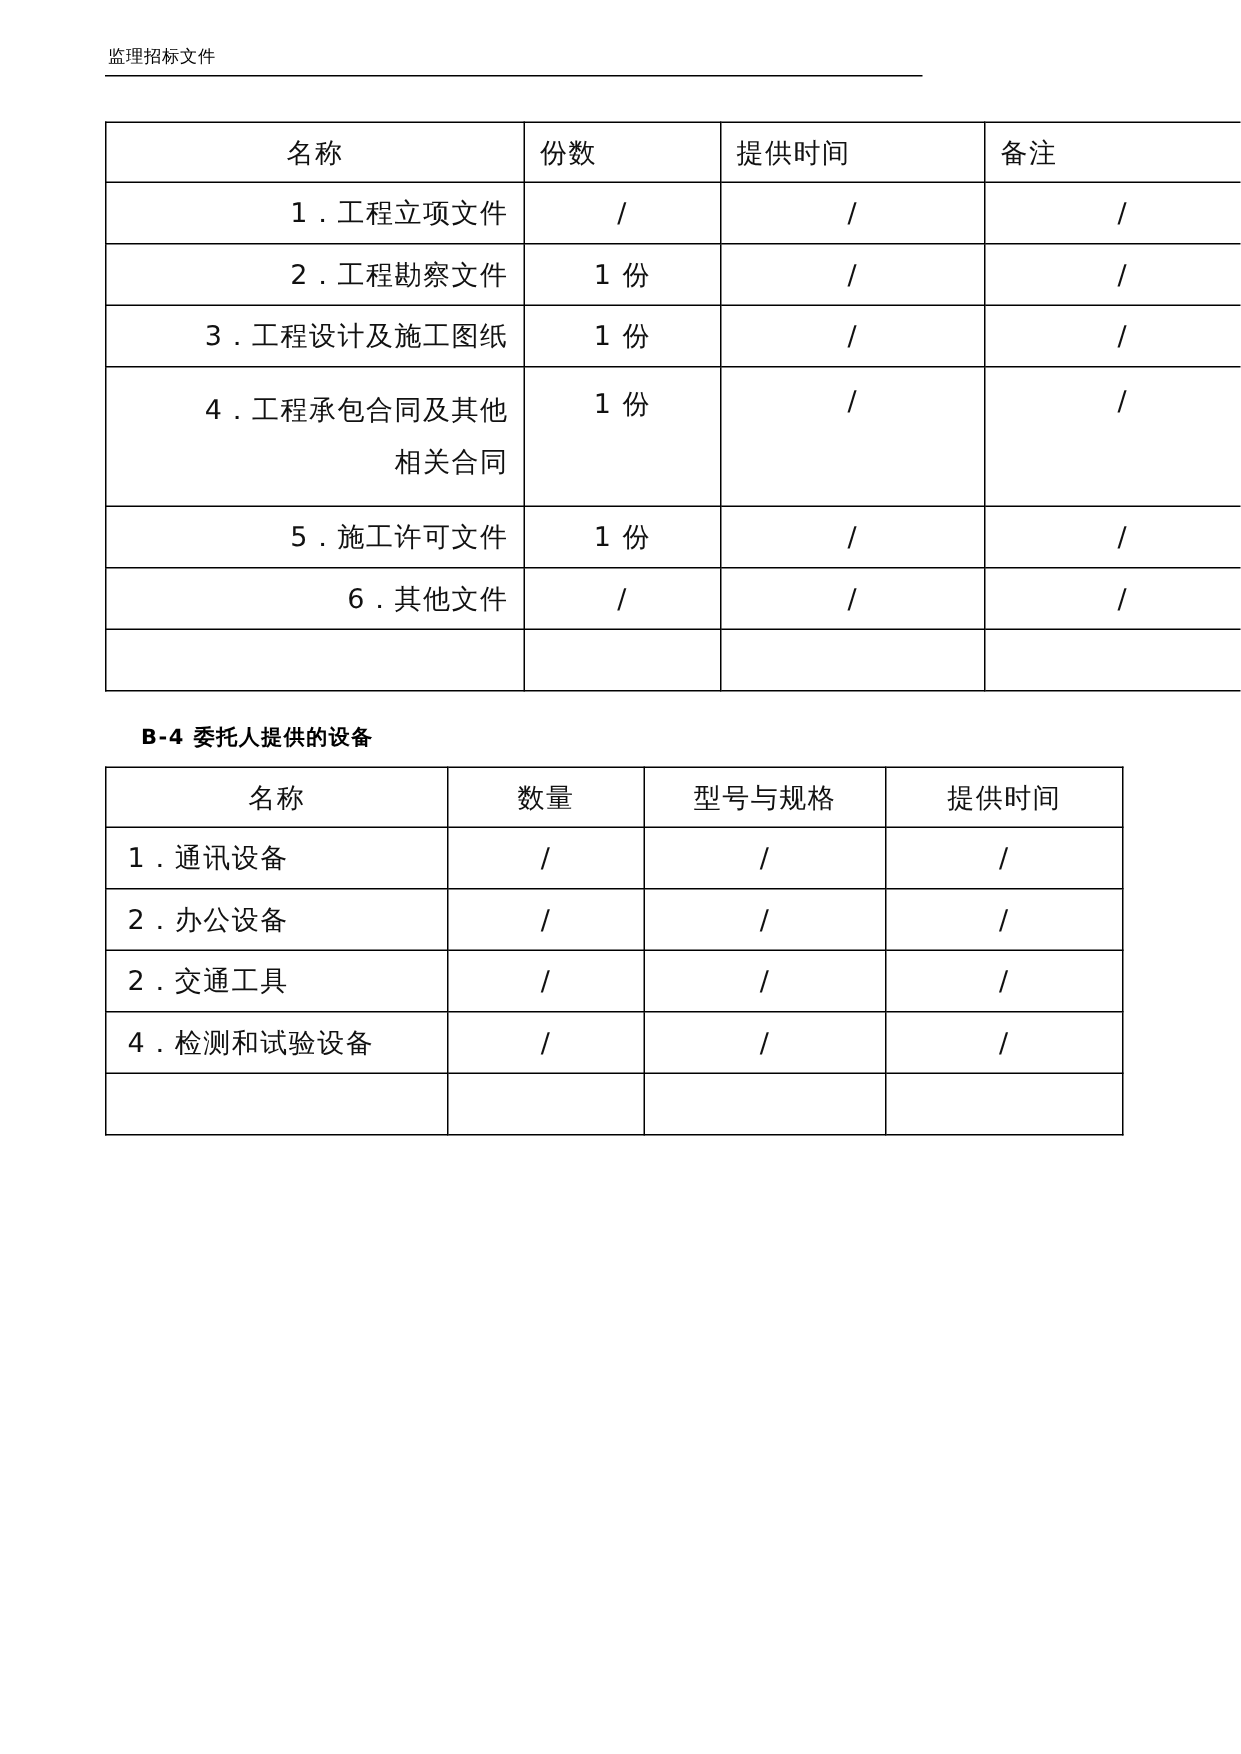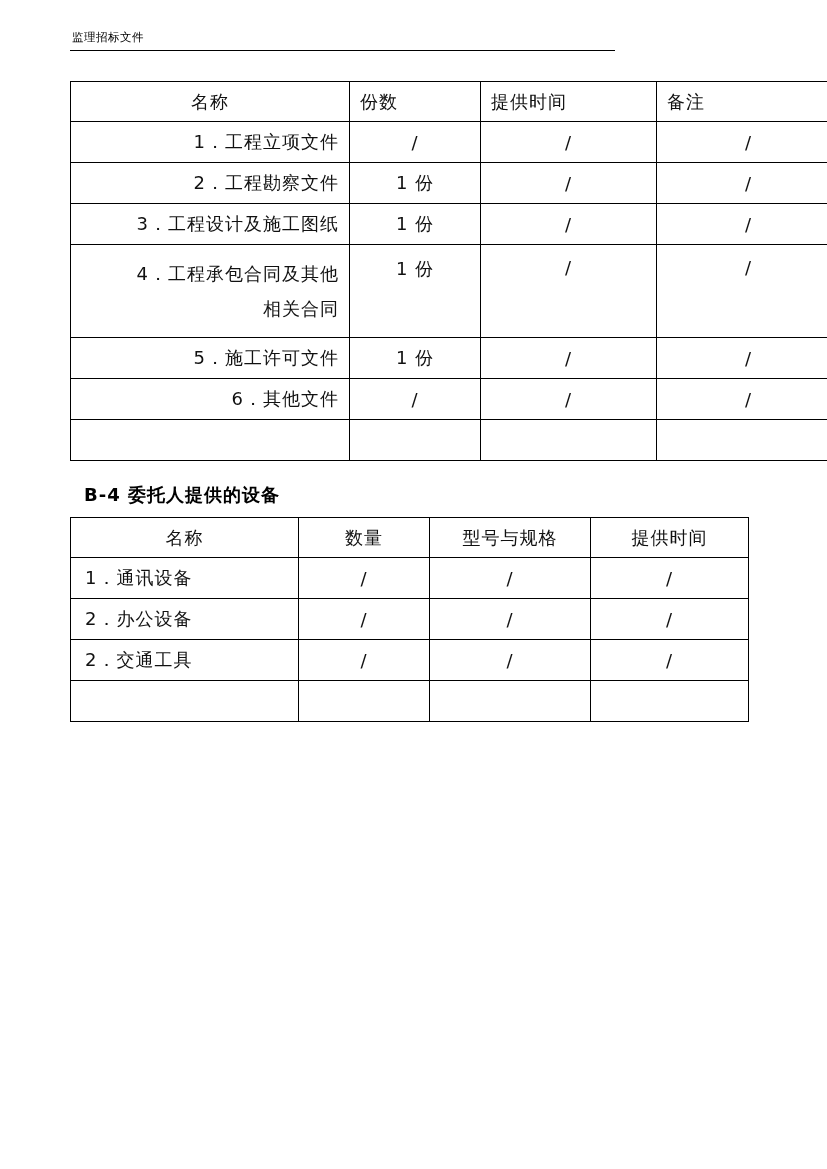--- a/index.html
+++ b/index.html
@@ -66,22 +66,22 @@
   .tbl1 tr.r-tall td.c2,
   .tbl1 tr.r-tall td.c3 { vertical-align: top; padding-top: 12px; }
 
   .wrap2 {
     line-height: 1.95;
   }
 
   .section-title {
     font-family: "DejaVu Sans", sans-serif;
     font-weight: bold;
-    font-size: 18px;
-    margin: 22px 0 10px 14px;
+    font-size: 14px;
+    margin: 22px 0 10px 24px;
     letter-spacing: 1px;
   }
 
   .tbl2 td.c0 { width: 207px; }
   .tbl2 td.c1 { width: 110px; text-align: center; margin-left: 30px; }
   .tbl2 td.c2 { width: 140px; text-align: center; }
   .tbl2 td.c3 { width: 137px; text-align: center; }
   .tbl2 { width: 595px; }
   .tbl2 tr.r-head td { height: 39px; text-align: center; }
   .tbl2 tr.r-norm td { height: 40px; }
@@ -171,20 +171,26 @@
         <td class="c1">/</td>
         <td class="c2">/</td>
         <td class="c3">/</td>
       </tr>
       <tr class="r-norm">
         <td class="c0">2．交通工具</td>
         <td class="c1">/</td>
         <td class="c2">/</td>
         <td class="c3">/</td>
       </tr>
+      <tr class="r-norm">
+        <td class="c0">4．检测和试验设备</td>
+        <td class="c1">/</td>
+        <td class="c2">/</td>
+        <td class="c3">/</td>
+      </tr>
       <tr class="r-empty">
         <td class="c0"></td>
         <td class="c1"></td>
         <td class="c2"></td>
         <td class="c3"></td>
       </tr>
     </tbody>
   </table>
 
 </div>

